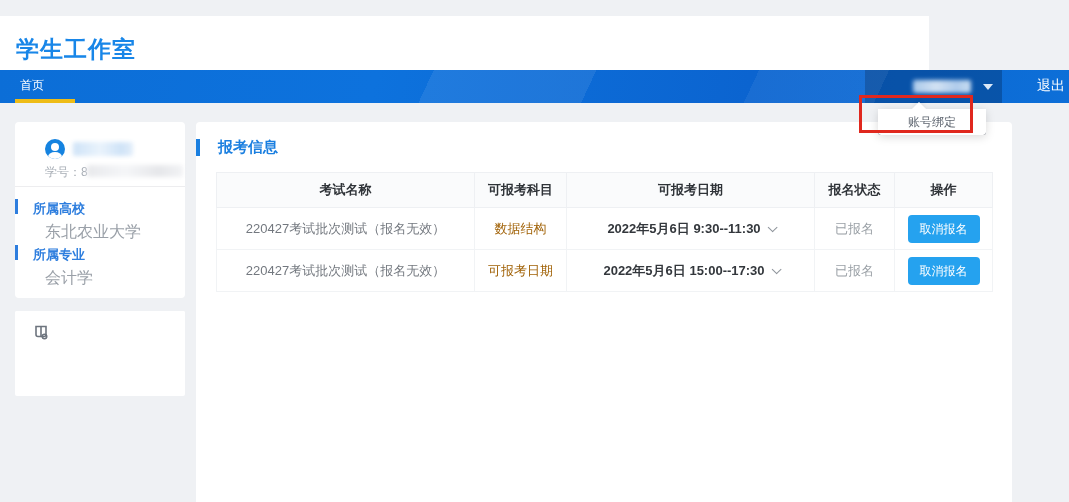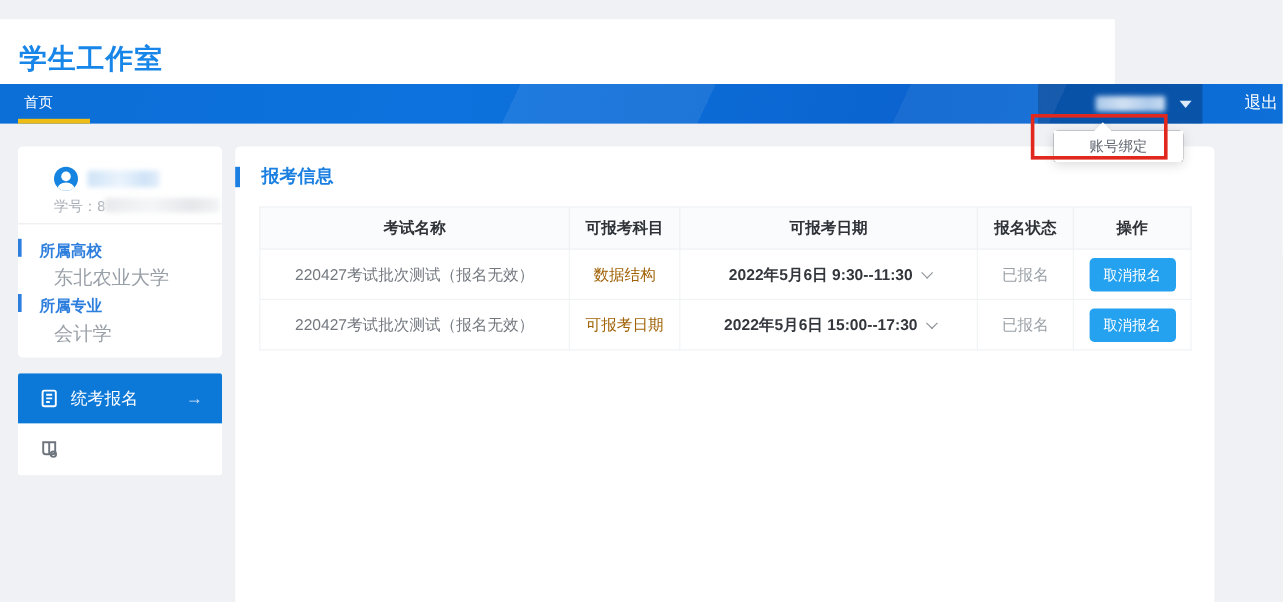--- a/index.html
+++ b/index.html
@@ -114,30 +114,20 @@
     <div class="field-accent" style="top:77px;"></div>
     <div class="profile-field-label" style="top:78px;">所属高校</div>
     <div class="profile-field-value" style="top:100px;">东北农业大学</div>
 
     <div class="field-accent" style="top:123px;"></div>
     <div class="profile-field-label" style="top:124px;">所属专业</div>
     <div class="profile-field-value" style="top:146px;">会计学</div>
   </div>
 
   <div class="menu-card">
-    <div class="menu-item active">
-      <svg class="menu-icon" viewBox="0 0 16 16">
-        <rect class="svg-white" x="2.5" y="1.5" width="11" height="13" rx="1.5"></rect>
-        <line class="svg-white" x1="5.5" y1="5" x2="10.5" y2="5"></line>
-        <line class="svg-white" x1="5.5" y1="8" x2="10.5" y2="8"></line>
-        <line class="svg-white" x1="5.5" y1="11" x2="8.5" y2="11"></line>
-      </svg>
-      <span class="menu-label">统考报名</span>
-      <span class="menu-arrow">→</span>
-    </div>
     <div class="menu-item normal">
       <svg class="menu-icon" viewBox="0 0 16 16">
         <path class="svg-gray" d="M3 2.5 h10 v8 a2 2 0 0 1 -2 2 h-6 a2 2 0 0 1 -2 -2 z"></path>
         <line class="svg-gray" x1="8" y1="2.5" x2="8" y2="12.5"></line>
         <circle class="svg-gray" cx="11.5" cy="12.5" r="2.2"></circle>
       </svg>
     </div>
   </div>
 
   <div class="main-card">

